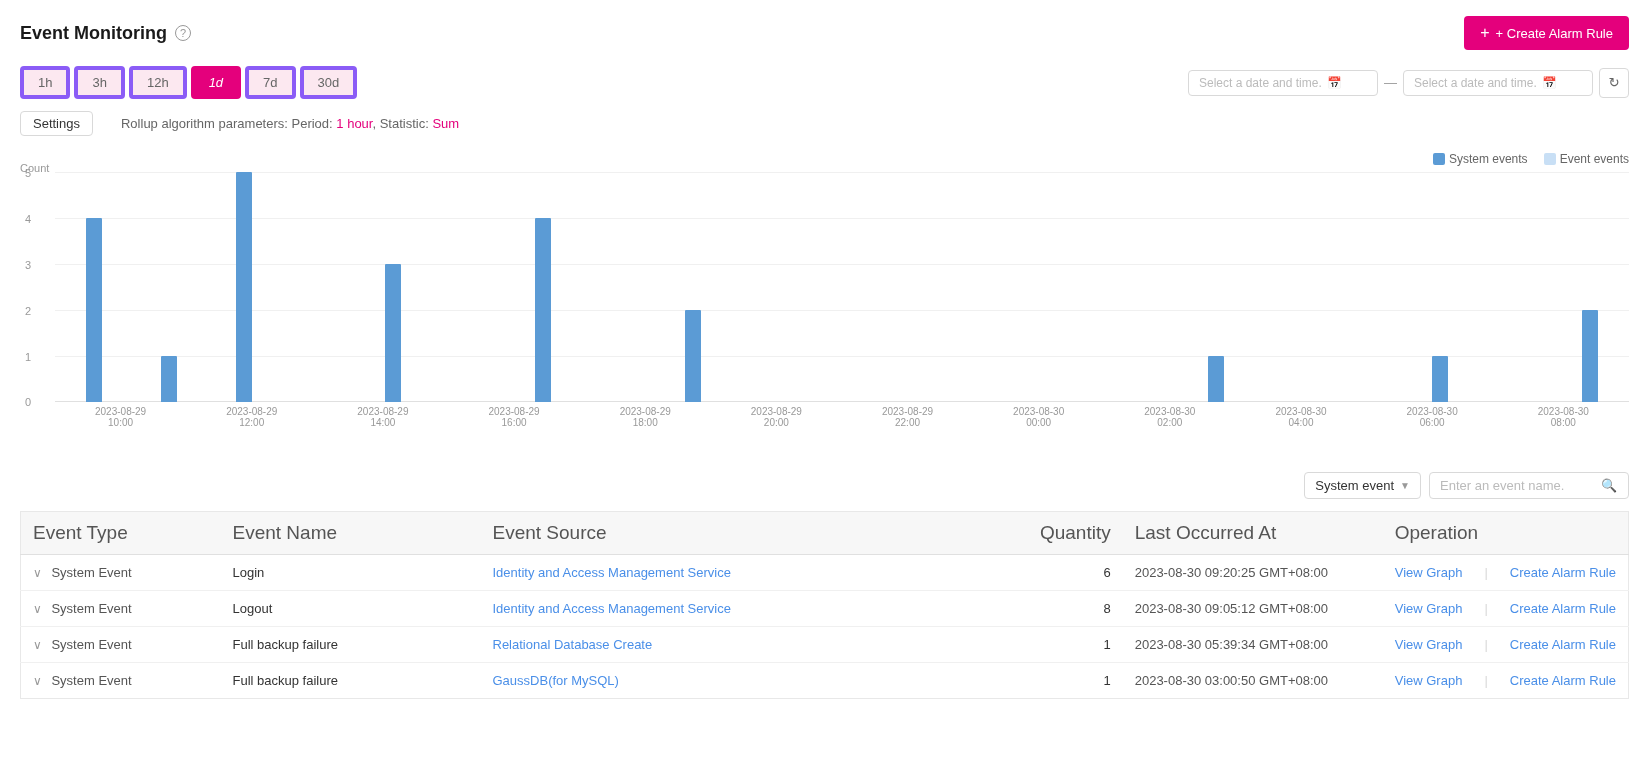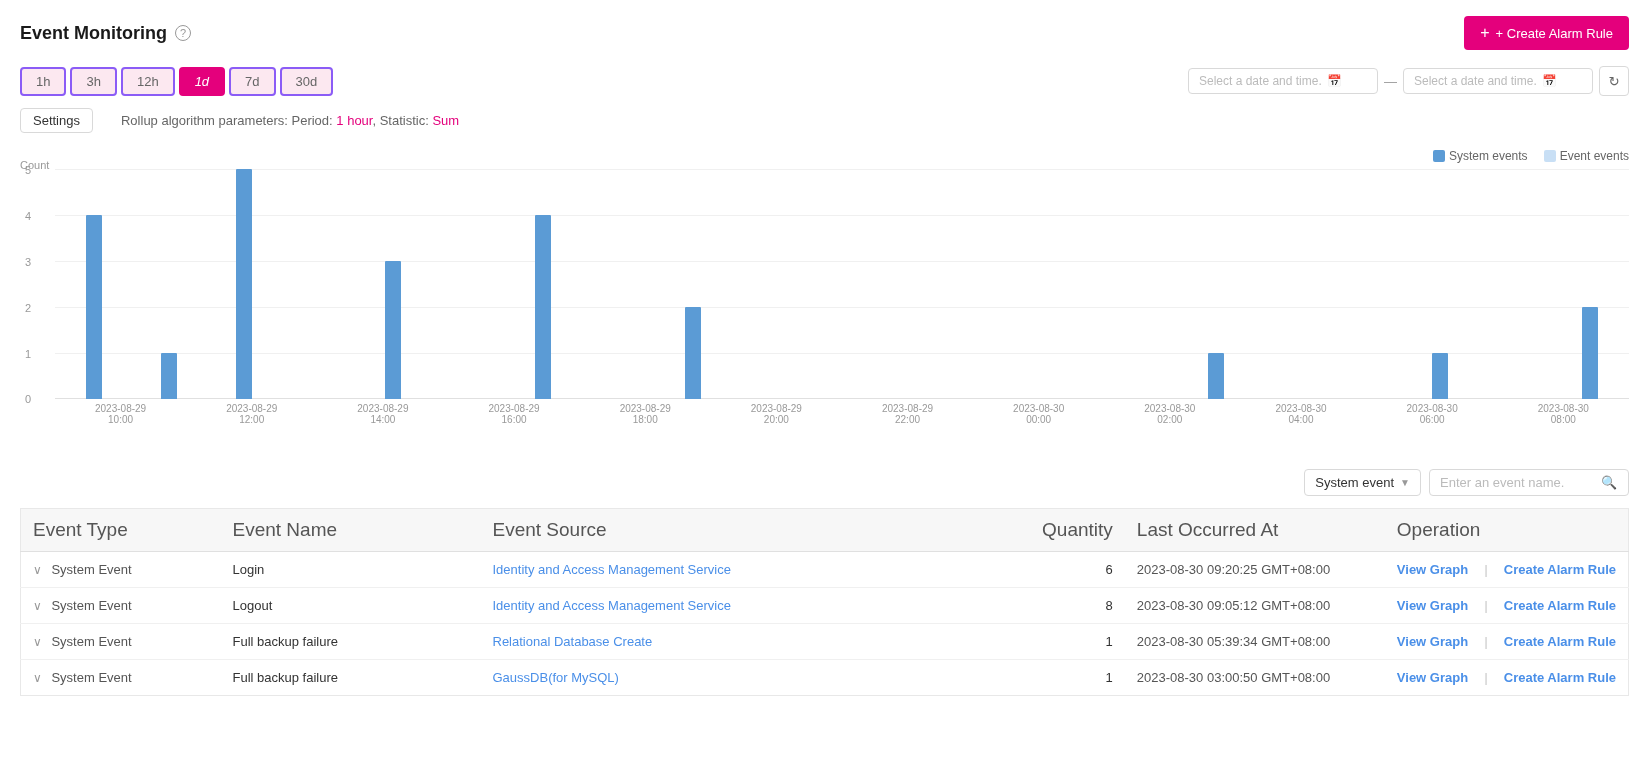--- a/index.html
+++ b/index.html
@@ -7,21 +7,21 @@
     .page { background: #fff; min-height: 777px; padding: 16px 20px; }
     .header { display: flex; align-items: center; justify-content: space-between; margin-bottom: 16px; }
     .header-left { display: flex; align-items: center; gap: 8px; }
     .page-title { font-size: 18px; font-weight: 600; color: #1a1a1a; }
     .help-icon { width: 16px; height: 16px; border-radius: 50%; border: 1px solid #999; display: inline-flex; align-items: center; justify-content: center; color: #999; font-size: 11px; cursor: pointer; }
     .create-btn { background: #e4007c; color: #fff; border: none; padding: 8px 16px; border-radius: 4px; cursor: pointer; font-size: 13px; display: flex; align-items: center; gap: 6px; white-space: nowrap; }
     .create-btn .plus { font-size: 16px; font-weight: 300; }
 
     .toolbar { display: flex; align-items: center; justify-content: space-between; margin-bottom: 12px; flex-wrap: wrap; gap: 8px; }
     .time-buttons { display: flex; gap: 4px; align-items: center; }
-    .time-btn { padding: 5px 14px; border-radius: 4px; border: 2px solid #8b5cf6; background: #fce8f0; color: #666; cursor: pointer; font-size: 13px; }
+    .time-btn { padding: 5px 14px; border-radius: 4px; border: 4px solid #8b5cf6; background: #fce8f0; color: #666; cursor: pointer; font-size: 13px; }
     .time-btn.active { background: #e4007c; color: #fff; border-color: #e4007c; font-style: italic; }
     .date-range { display: flex; align-items: center; gap: 6px; }
     .date-input { border: 1px solid #d9d9d9; border-radius: 4px; padding: 5px 10px; font-size: 12px; color: #bbb; display: flex; align-items: center; gap: 6px; width: 190px; }
     .date-input .cal-icon { color: #bbb; }
     .date-separator { color: #999; }
     .refresh-btn { border: 1px solid #d9d9d9; border-radius: 4px; width: 30px; height: 30px; display: flex; align-items: center; justify-content: center; cursor: pointer; background: #fff; color: #666; }
 
     .settings-row { display: flex; align-items: center; gap: 28px; margin-bottom: 16px; }
     .settings-btn { border: 1px solid #d9d9d9; background: #fff; padding: 4px 12px; border-radius: 4px; cursor: pointer; font-size: 13px; color: #333; }
     .rollup-text { color: #666; font-size: 13px; }
@@ -55,21 +55,21 @@
     .table th { background: #f7f7f7; padding: 10px 12px; text-align: left; font-weight: 500; color: #555; border-bottom: 1px solid #e0e0e0; font-size: 19px; }
     .table th.right { text-align: right; }
     .table td { padding: 10px 12px; border-bottom: 1px solid #f0f0f0; vertical-align: middle; font-size: 13px; }
     .table tr:last-child td { border-bottom: none; }
     .expand-icon { color: #999; margin-right: 6px; cursor: pointer; font-size: 12px; }
     .event-type-cell { color: #555; }
     .event-name-cell { color: #333; }
     .event-source-cell { color: #4a8fe8; }
     .quantity-cell { text-align: right; color: #333; }
     .date-cell { color: #555; white-space: nowrap; }
-    .operation-cell { display: flex; align-items: flex-start; gap: 16px; font-weight: bold; }
+    .operation-cell { display: flex; align-items: flex-start; gap: 22px; }
     .op-link { color: #4a8fe8; cursor: pointer; text-decoration: none; white-space: nowrap; }
     .op-sep { color: #d9d9d9; }
   </style>
 </head>
 <body>
 
 <div class="page">
 
   <div class="header">
     <div class="header-left">

